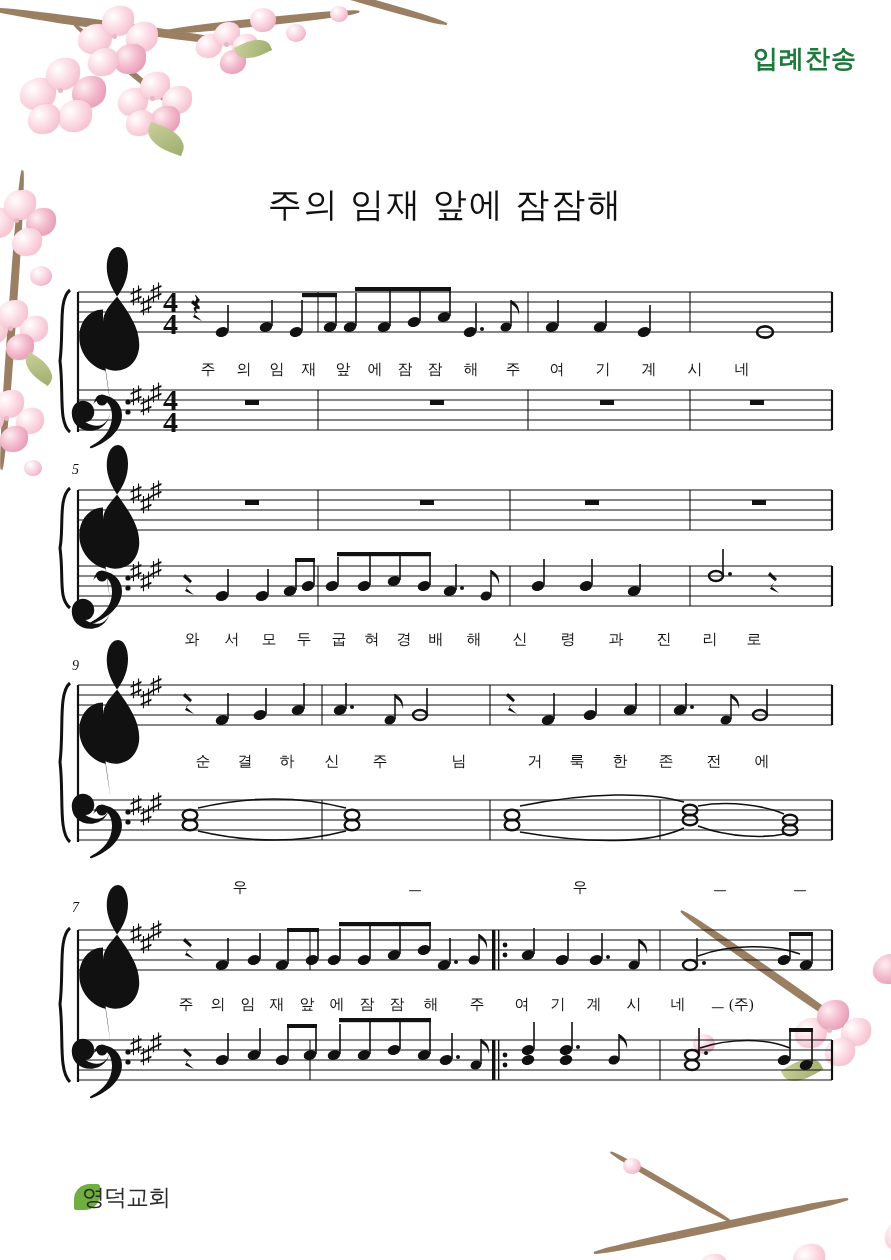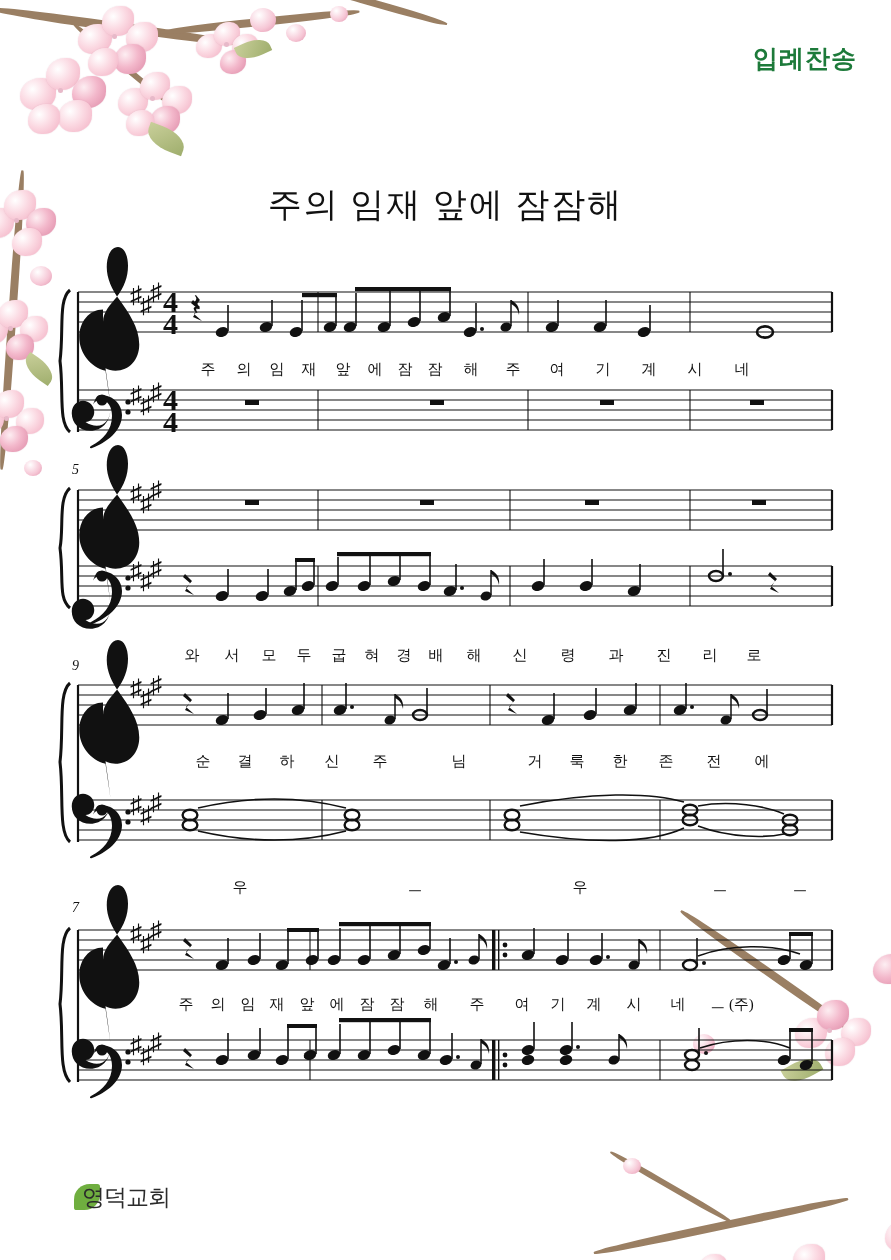--- a/index.html
+++ b/index.html
@@ -734,21 +734,21 @@
 </div>
 
 <div class="measure-num" style="left:72px; top:462px;">5</div>
 <div class="measure-num" style="left:72px; top:658px;">9</div>
 <div class="measure-num" style="left:72px; top:900px;">7</div>
 
 <div class="lyric-row" style="left:190px; top:360px; letter-spacing:0;">
   <span style="width:36px">주</span><span style="width:36px">의</span><span style="width:30px">임</span><span style="width:34px">재</span><span style="width:34px">앞</span><span style="width:30px">에</span><span style="width:30px">잠</span><span style="width:30px">잠</span><span style="width:42px">해</span><span style="width:42px">주</span><span style="width:46px">여</span><span style="width:46px">기</span><span style="width:46px">계</span><span style="width:46px">시</span><span style="width:48px">네</span>
 </div>
 
-<div class="lyric-row" style="left:172px; top:630px;margin-top:16px;">
+<div class="lyric-row" style="left:172px; top:630px;">
   <span style="width:40px">와</span><span style="width:40px">서</span><span style="width:34px">모</span><span style="width:36px">두</span><span style="width:34px">굽</span><span style="width:32px">혀</span><span style="width:32px">경</span><span style="width:32px">배</span><span style="width:44px">해</span><span style="width:48px">신</span><span style="width:48px">령</span><span style="width:48px">과</span><span style="width:48px">진</span><span style="width:44px">리</span><span style="width:44px">로</span>
 </div>
 
 <div class="lyric-row" style="left:182px; top:752px;font-family:Liberation Mono, monospace;">
   <span style="width:42px">순</span><span style="width:42px">결</span><span style="width:42px">하</span><span style="width:48px">신</span><span style="width:48px">주</span><span style="width:110px">님</span><span style="width:42px">거</span><span style="width:42px">룩</span><span style="width:44px">한</span><span style="width:48px">존</span><span style="width:48px">전</span><span style="width:48px">에</span>
 </div>
 
 <div class="lyric-row" style="left:140px; top:878px;">
   <span style="width:200px">우</span><span style="width:150px">ㅡ</span><span style="width:180px">우</span><span style="width:100px">ㅡ</span><span style="width:60px">ㅡ</span>
 </div>

